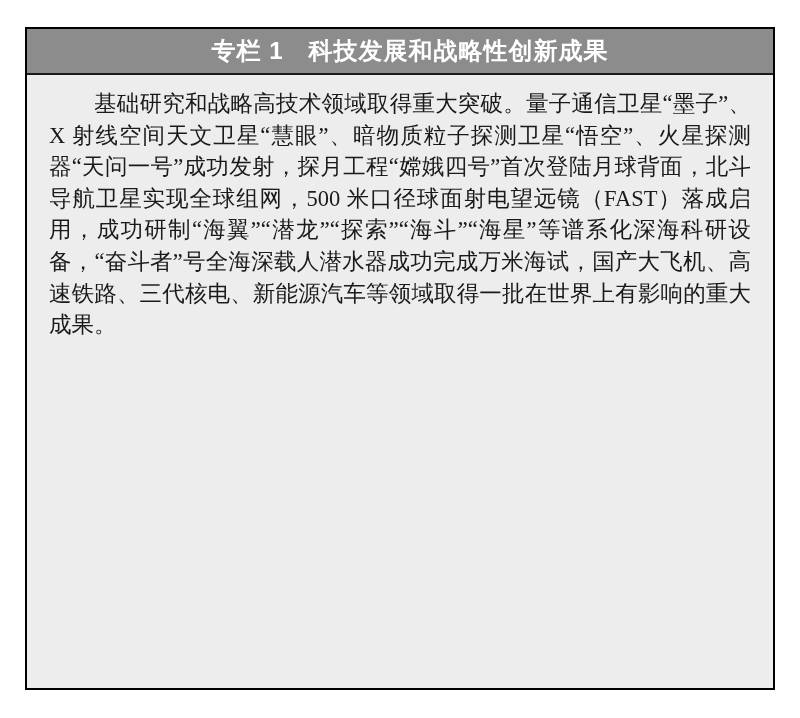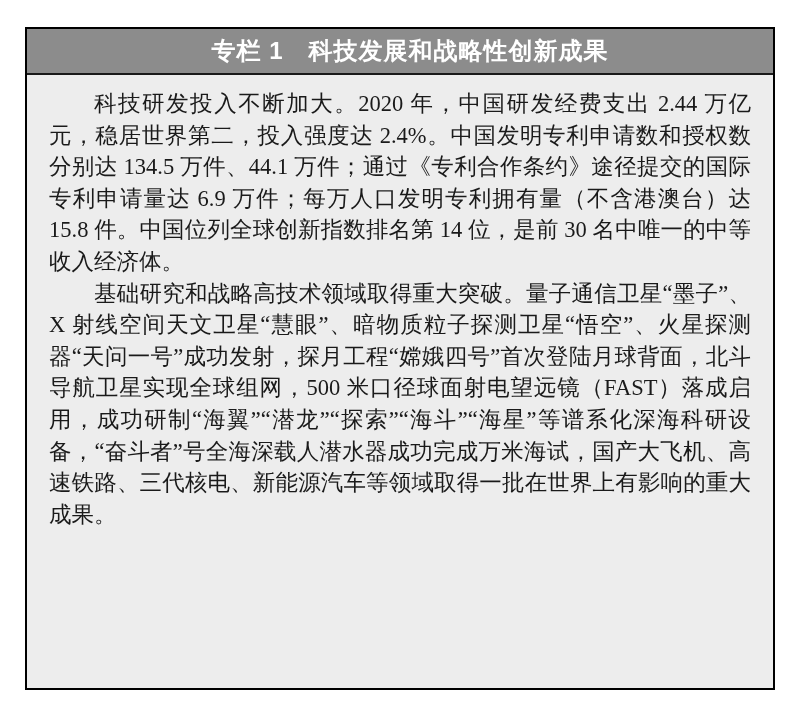--- a/index.html
+++ b/index.html
@@ -56,17 +56,16 @@
 </style>
 </head>
 <body>
 
 <div class="page">
   <div class="panel">
     <div class="panel-header">
       <span>专栏 1　科技发展和战略性创新成果</span>
     </div>
     <div class="panel-body">
-      <p>科技研发投入不断加大。2020 年，中国研发经费支出 2.44 万亿元，稳居世界第二，投入强度达 2.4%。中国发明专利申请数和授权数分别达 134.5 万件、44.1 万件；通过《专利合作条约》途径提交的国际专利申请量达 6.9 万件；每万人口发明专利拥有量（不含港澳台）达 15.8 件。中国位列全球创新指数排名第 14 位，是前 30 名中唯一的中等收入经济体。</p>
       <p>基础研究和战略高技术领域取得重大突破。量子通信卫星“墨子”、X 射线空间天文卫星“慧眼”、暗物质粒子探测卫星“悟空”、火星探测器“天问一号”成功发射，探月工程“嫦娥四号”首次登陆月球背面，北斗导航卫星实现全球组网，500 米口径球面射电望远镜（FAST）落成启用，成功研制“海翼”“潜龙”“探索”“海斗”“海星”等谱系化深海科研设备，“奋斗者”号全海深载人潜水器成功完成万米海试，国产大飞机、高速铁路、三代核电、新能源汽车等领域取得一批在世界上有影响的重大成果。</p>
     </div>
   </div>
 </div>
 
 </body></html>

